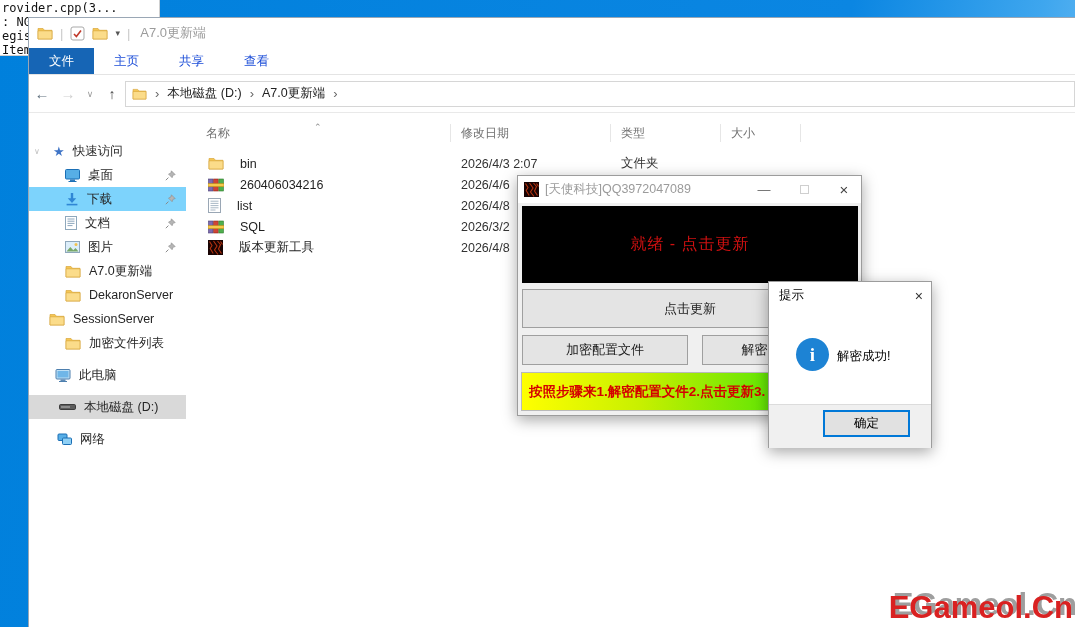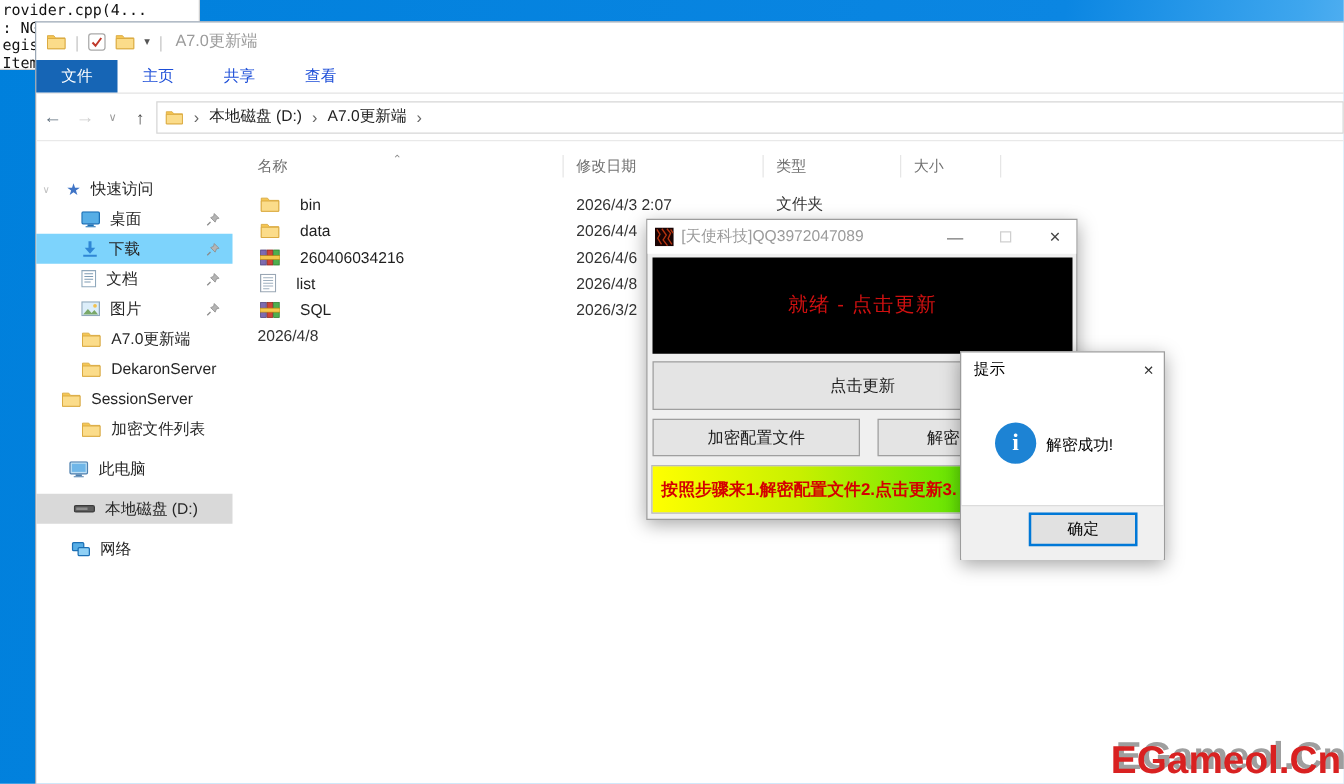--- a/index.html
+++ b/index.html
@@ -101,21 +101,21 @@
                color:#d92121; text-shadow:4px -3px 0 #9e9e9e; z-index:10;
                font-family:"Liberation Sans", sans-serif; }
 
   svg { display:block; }
 </style>
 </head>
 <body>
 
 <div id="desktop" class="abs"></div>
 
-<div id="bg-window" class="abs"><div>rovider.cpp(4...</div><div>: NG"</div><div>egis</div><div>Item</div></div>
+<div id="bg-window" class="abs"><div>rovider.cpp(3...</div><div>: NG"</div><div>egis</div><div>Item</div></div>
 
 <div id="explorer" class="abs">
 
   <div class="qat-row abs">
     <span>
         <svg width="16" height="13" viewBox="0 0 16 13">
           <path d="M1 1.5h5l1.5 1.8H15V12H1z" fill="#f5c654" stroke="#d8a73c" stroke-width=".7"></path>
           <path d="M1 3.8h14V12H1z" fill="#fbdc8a" stroke="#d8a73c" stroke-width=".7"></path>
         </svg>
       </span>
@@ -313,33 +313,20 @@
             <span>
               <svg width="16" height="13" viewBox="0 0 16 13">
                 <path d="M1 1.5h5l1.5 1.8H15V12H1z" fill="#f5c654" stroke="#d8a73c" stroke-width=".7"></path>
                 <path d="M1 3.8h14V12H1z" fill="#fbdc8a" stroke="#d8a73c" stroke-width=".7"></path>
               </svg>
             </span>
             <span>bin</span>
           </div>
         <div class="f-date">2026/4/3 2:07</div>
         <div class="f-type">文件夹</div>
-      </div>
-      <div class="frow">
-        <div class="f-name">
-            <span>
-              <svg width="16" height="13" viewBox="0 0 16 13">
-                <path d="M1 1.5h5l1.5 1.8H15V12H1z" fill="#f5c654" stroke="#d8a73c" stroke-width=".7"></path>
-                <path d="M1 3.8h14V12H1z" fill="#fbdc8a" stroke="#d8a73c" stroke-width=".7"></path>
-              </svg>
-            </span>
-            <span>data</span>
-          </div>
-        <div class="f-date">2026/4/4</div>
-        <div class="f-type"></div>
       </div>
       <div class="frow">
         <div class="f-name">
             <span>
               <svg width="16" height="14" viewBox="0 0 16 14">
                 <rect x=".5" y="1" width="4.5" height="12" fill="#7d6bb0" stroke="#4a3f77" stroke-width=".6"></rect>
                 <rect x="5.7" y="1" width="4.5" height="12" fill="#cf4436" stroke="#8c2418" stroke-width=".6"></rect>
                 <rect x="10.9" y="1" width="4.5" height="12" fill="#4faf4e" stroke="#2c7a2b" stroke-width=".6"></rect>
                 <rect x="0" y="5.5" width="16" height="3.2" fill="#f5c84c" stroke="#b8860b" stroke-width=".5"></rect>
               </svg>
@@ -371,20 +358,29 @@
                 <rect x="10.9" y="1" width="4.5" height="12" fill="#4faf4e" stroke="#2c7a2b" stroke-width=".6"></rect>
                 <rect x="0" y="5.5" width="16" height="3.2" fill="#f5c84c" stroke="#b8860b" stroke-width=".5"></rect>
               </svg>
             </span>
             <span>SQL</span>
           </div>
         <div class="f-date">2026/3/2</div>
         <div class="f-type"></div>
       </div>
       <div class="frow">
+        <div class="f-name">
+            <span>
+              <svg width="15" height="15" viewBox="0 0 15 15">
+                <rect width="15" height="15" fill="#180303"></rect>
+                <path d="M1.5 1.5l2.5 4-1.8 3 3 5M5.5 1l3.5 5-2.5 4 3.5 4.5M9.5 1l3 3.5-2 4.5 3 4.5M12.5 1.5l2 3" stroke="#b3320f" stroke-width="1.1" fill="none"></path>
+              </svg>
+            </span>
+            <span>版本更新工具</span>
+          </div>
         <div class="f-date">2026/4/8</div>
         <div class="f-type"></div>
       </div>
     </div>
   </div>
 </div>
 
 <div id="updater" class="abs">
   <div class="ud-title">
     <span>

